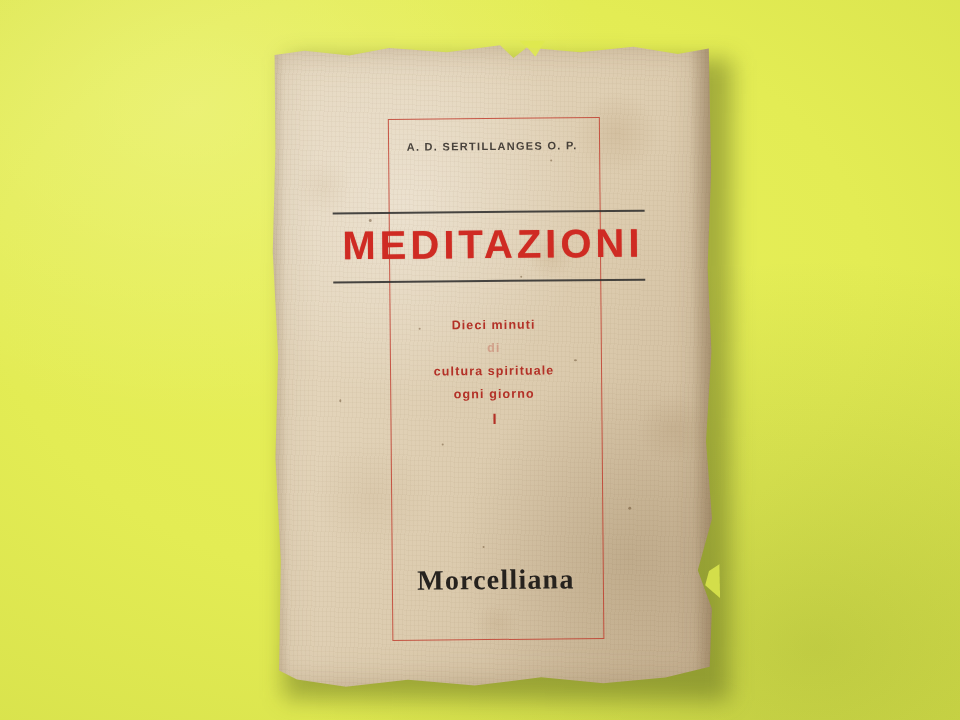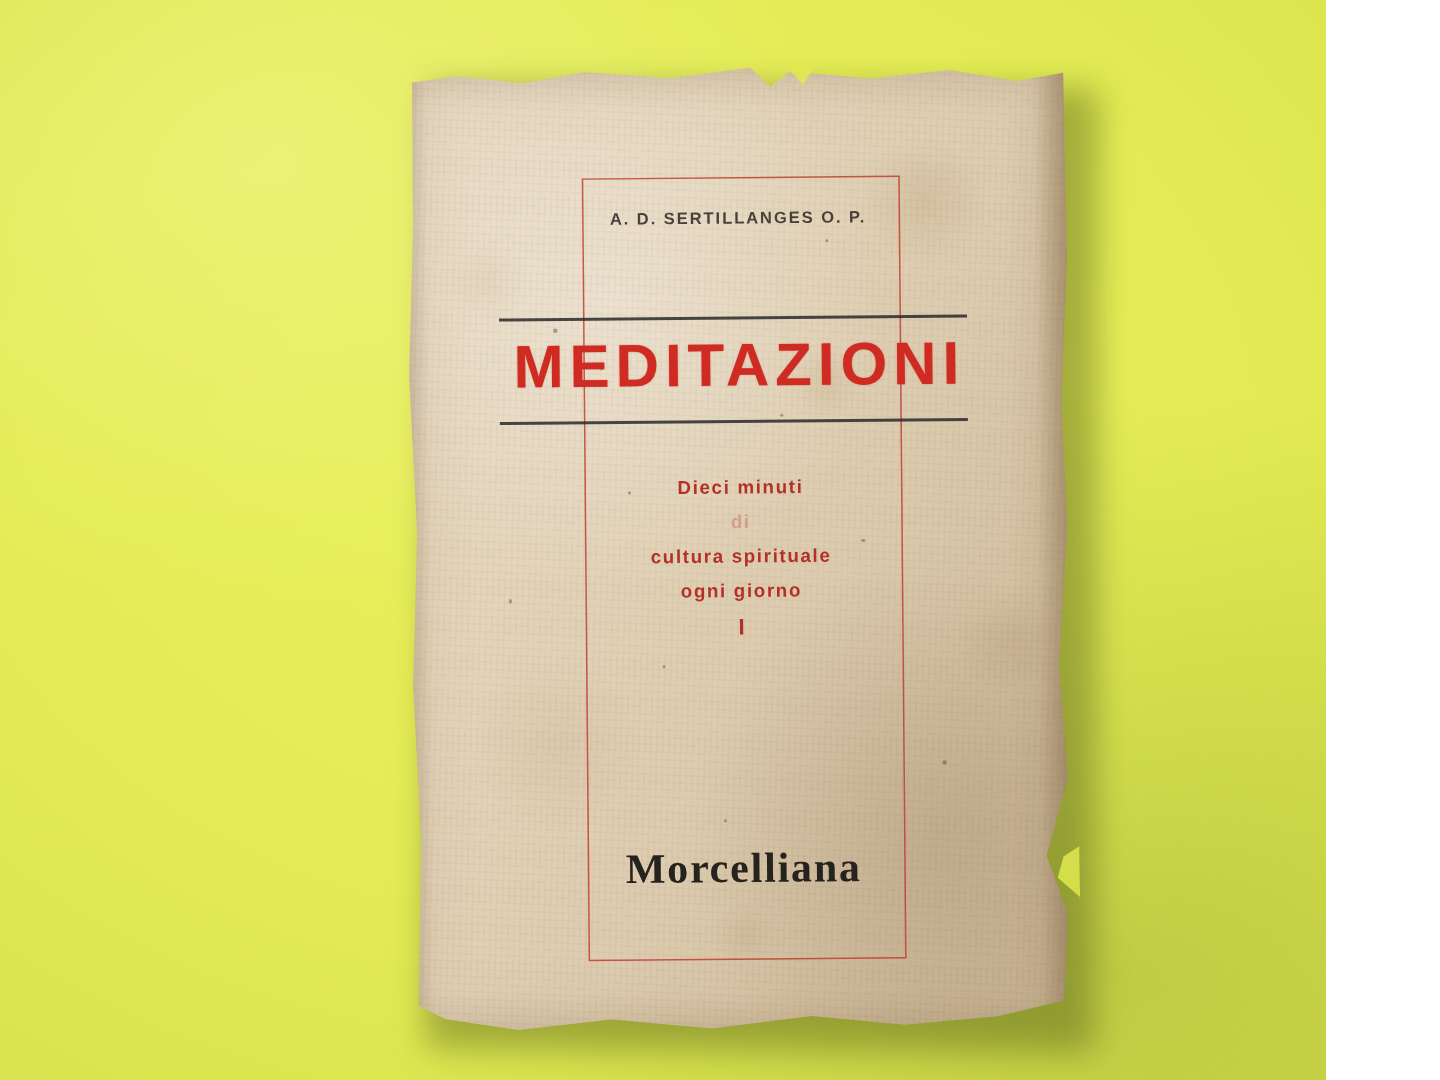--- a/index.html
+++ b/index.html
@@ -8,21 +8,21 @@
   }
   body {
     width: 960px;
     height: 720px;
     overflow: hidden;
     font-family: "Liberation Sans", sans-serif;
   }
 
   .photo {
     position: relative;
-    width: 884px;
+    width: 960px;
     height: 720px;
     background:
       radial-gradient(ellipse 120% 110% at 45% 40%, #e8f05a 0%, #e3ec54 38%, #d8e24c 70%, #c9d844 100%);
     overflow: hidden;
   }
 
   
   .backdrop-shade {
     position: absolute;
     inset: 0;

